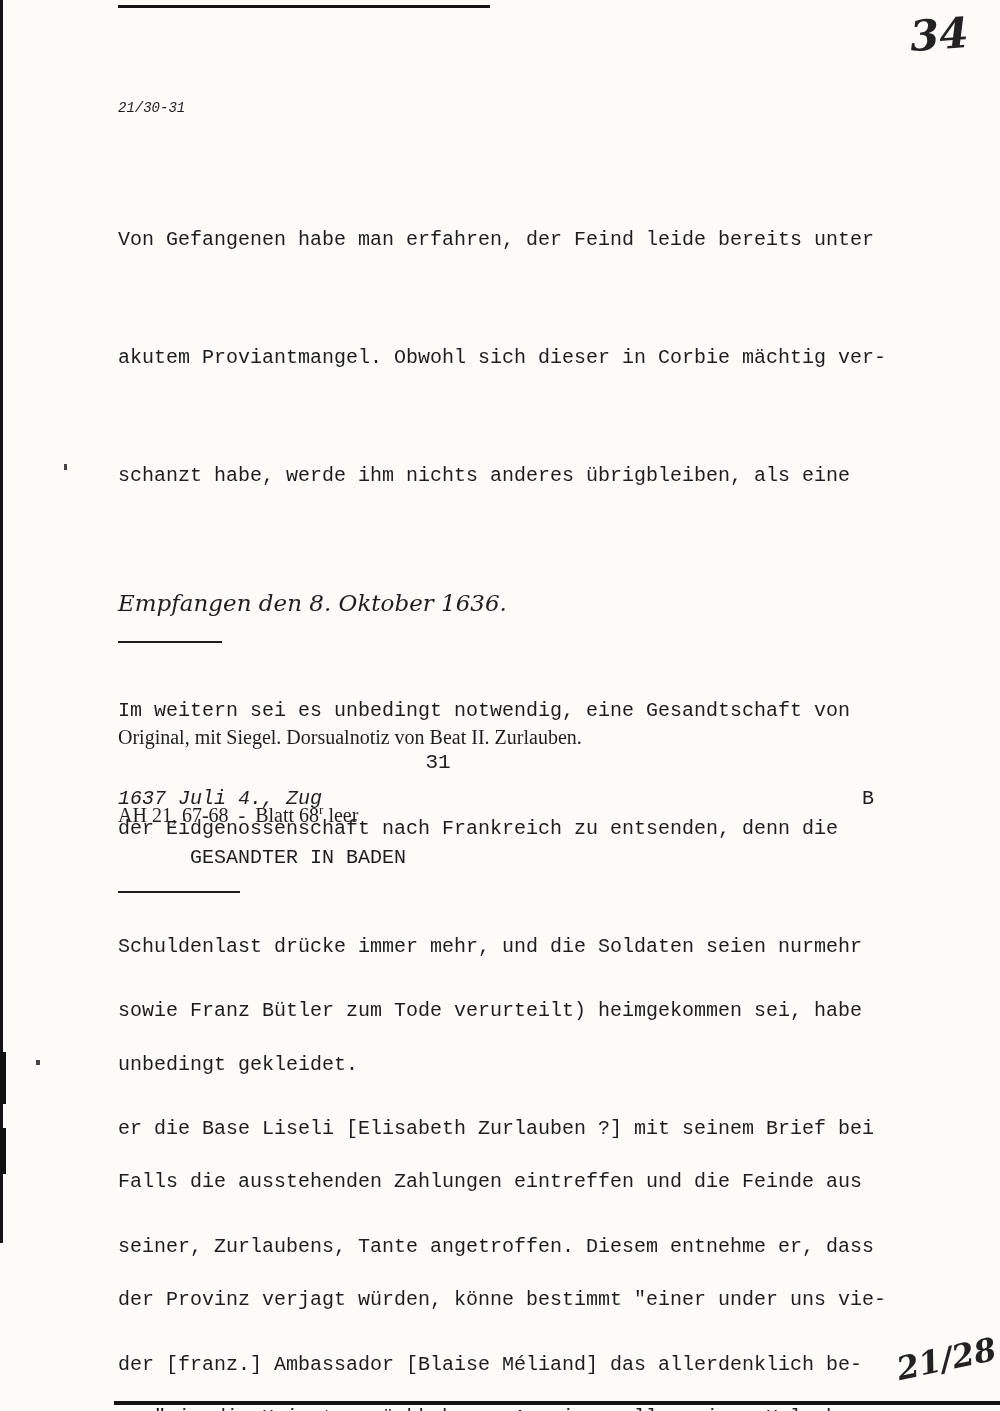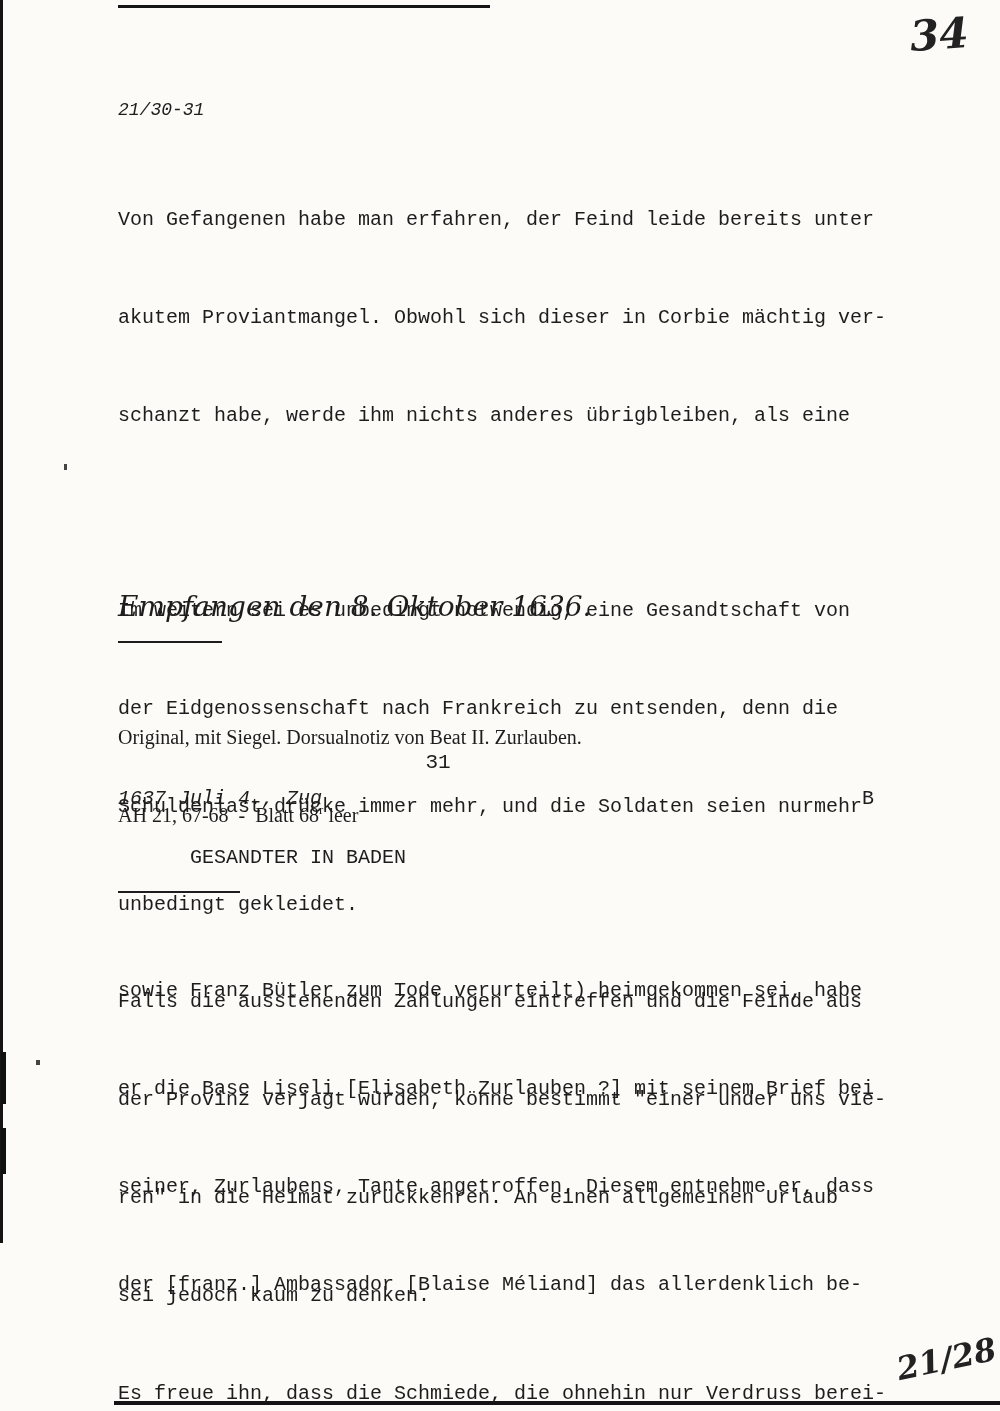--- a/index.html
+++ b/index.html
@@ -20,30 +20,30 @@
   .edge-left-dash2 { position:absolute; left:1px; top:1128px; width:5px; height:46px; background:#101010; }
   .margin-mark1 { position:absolute; left:64px; top:464px;  width:3px; height:6px; background:#444; }
   .margin-mark2 { position:absolute; left:36px; top:1060px; width:4px; height:5px; background:#444; }
 
   
   .hw { font-family: "DejaVu Serif", serif; font-style: italic; color: #222; }
   .hw-top { position:absolute; right:32px; top:10px; font-size:42px; font-weight:700; transform:rotate(-4deg); }
   .hw-bottom { position:absolute; left:896px; top:1340px; font-size:32px; font-weight:600; transform:rotate(-12deg); }
 
   
-  .ref { position:absolute; left:118px; top:100px; font-size:18px; font-style:italic; white-space:pre; }
+  .ref { position:absolute; left:118px; top:100px; font-size:14px; font-style:italic; white-space:pre; }
 
   
   .body-block { position:absolute; left:118px; font-size:20px; line-height:32.6px; white-space:pre; }
   .p1 { top:139px; }
   .p2 { top:910px; }
-  .line { height:32.6px; }
+  .line { height:32.6px;margin-top:20px; }
 
   
-  .received { position:absolute; left:118px; top:590px; font-family:"DejaVu Serif", serif; font-style:italic; font-size:28px; white-space:pre; }
+  .received { position:absolute; left:118px; top:590px; font-family:"DejaVu Serif", serif; font-style:italic; font-size:23px; white-space:pre; }
 
   
   .rule { position:absolute; height:2px; background:#1d1d1d; }
   .rule1 { left:118px; top:641px; width:104px; }
   .rule2 { left:118px; top:891px; width:122px; }
 
   
   .archival { position:absolute; left:118px; top:672px; font-family:Liberation Serif, serif; font-size:20px; line-height:26px; white-space:pre; }
   .archival sup { font-size:13px; line-height:0; }
 

